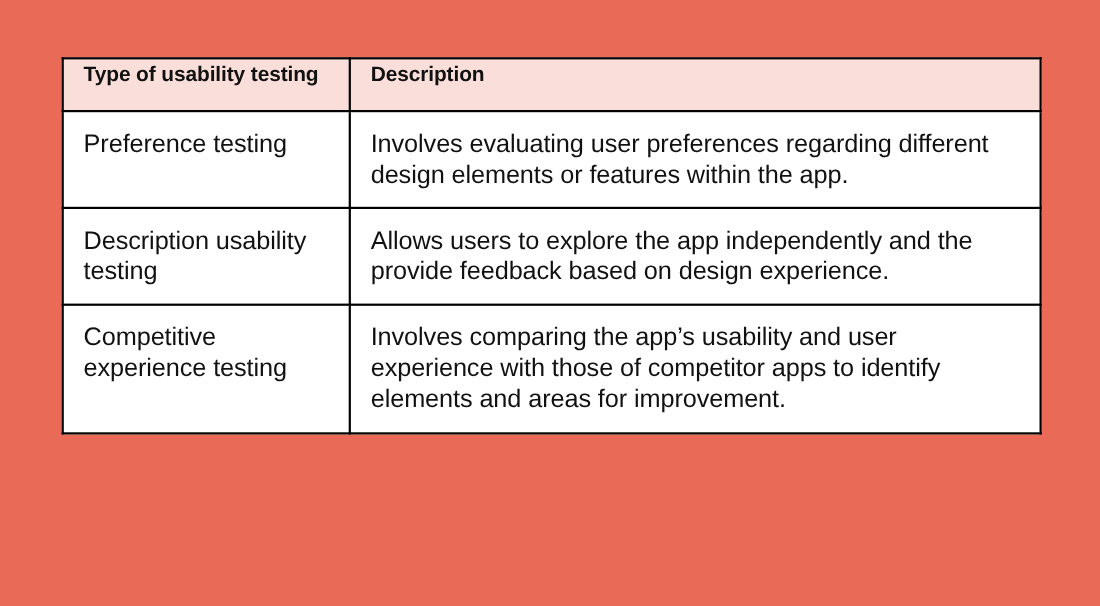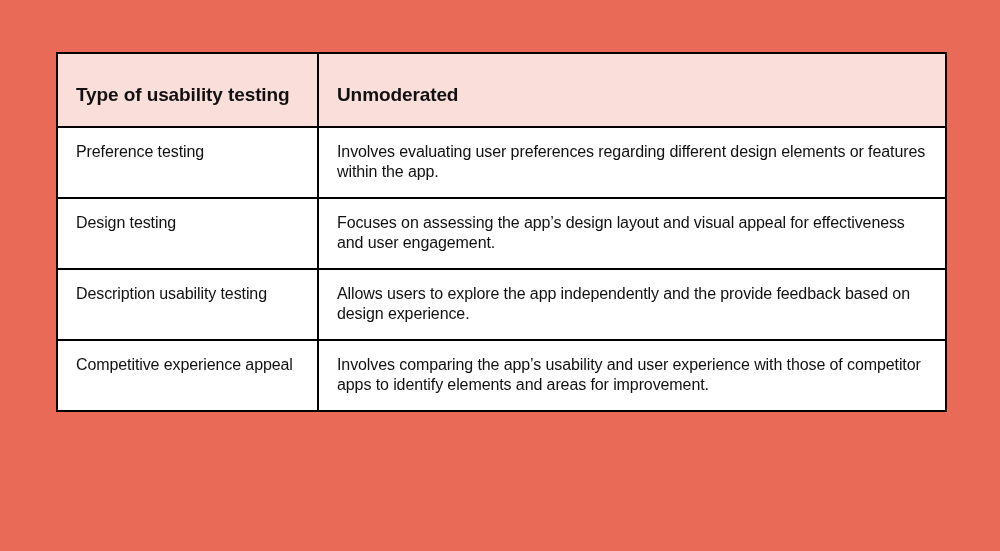--- a/index.html
+++ b/index.html
@@ -43,28 +43,28 @@
     padding: 14px 18px 16px 18px;
     color: #111111;
     line-height: 1.22;
   }
 
   .usability-table thead th {
     background: #fadeda;
     font-weight: bold;
     font-size: 19px;
     letter-spacing: -0.1px;
-    padding-top: 29px;
+    padding-top: 3px;
     padding-bottom: 20px;
   }
 
   .usability-table tbody td {
     background: #ffffff;
     font-weight: normal;
-    font-size: 16px;
+    font-size: 23px;
     letter-spacing: -0.1px;
   }
 
   .usability-table tbody td.cell-type {
     padding-right: 10px;
   }
 
   .usability-table tbody td.cell-desc {
   }
 </style>
@@ -74,36 +74,32 @@
 <div class="canvas">
 
   <table class="usability-table">
     <colgroup>
       <col class="col-type">
       <col class="col-desc">
     </colgroup>
     <thead>
       <tr>
         <th>Type of usability testing</th>
-        <th>Unmoderated</th>
+        <th>Description</th>
       </tr>
     </thead>
     <tbody>
       <tr>
         <td class="cell-type">Preference testing</td>
         <td class="cell-desc">Involves evaluating user preferences regarding different design elements or features within the app.</td>
       </tr>
       <tr>
-        <td class="cell-type">Design testing</td>
-        <td class="cell-desc">Focuses on assessing the app’s design layout and visual appeal for effectiveness and user engagement.</td>
-      </tr>
-      <tr>
         <td class="cell-type">Description usability testing</td>
         <td class="cell-desc">Allows users to explore the app independently and the provide feedback based on design experience.</td>
       </tr>
       <tr>
-        <td class="cell-type">Competitive experience appeal</td>
+        <td class="cell-type">Competitive experience testing</td>
         <td class="cell-desc">Involves comparing the app’s usability and user experience with those of competitor apps to identify elements and areas for improvement.</td>
       </tr>
     </tbody>
   </table>
 
 </div>
 
 </body></html>

